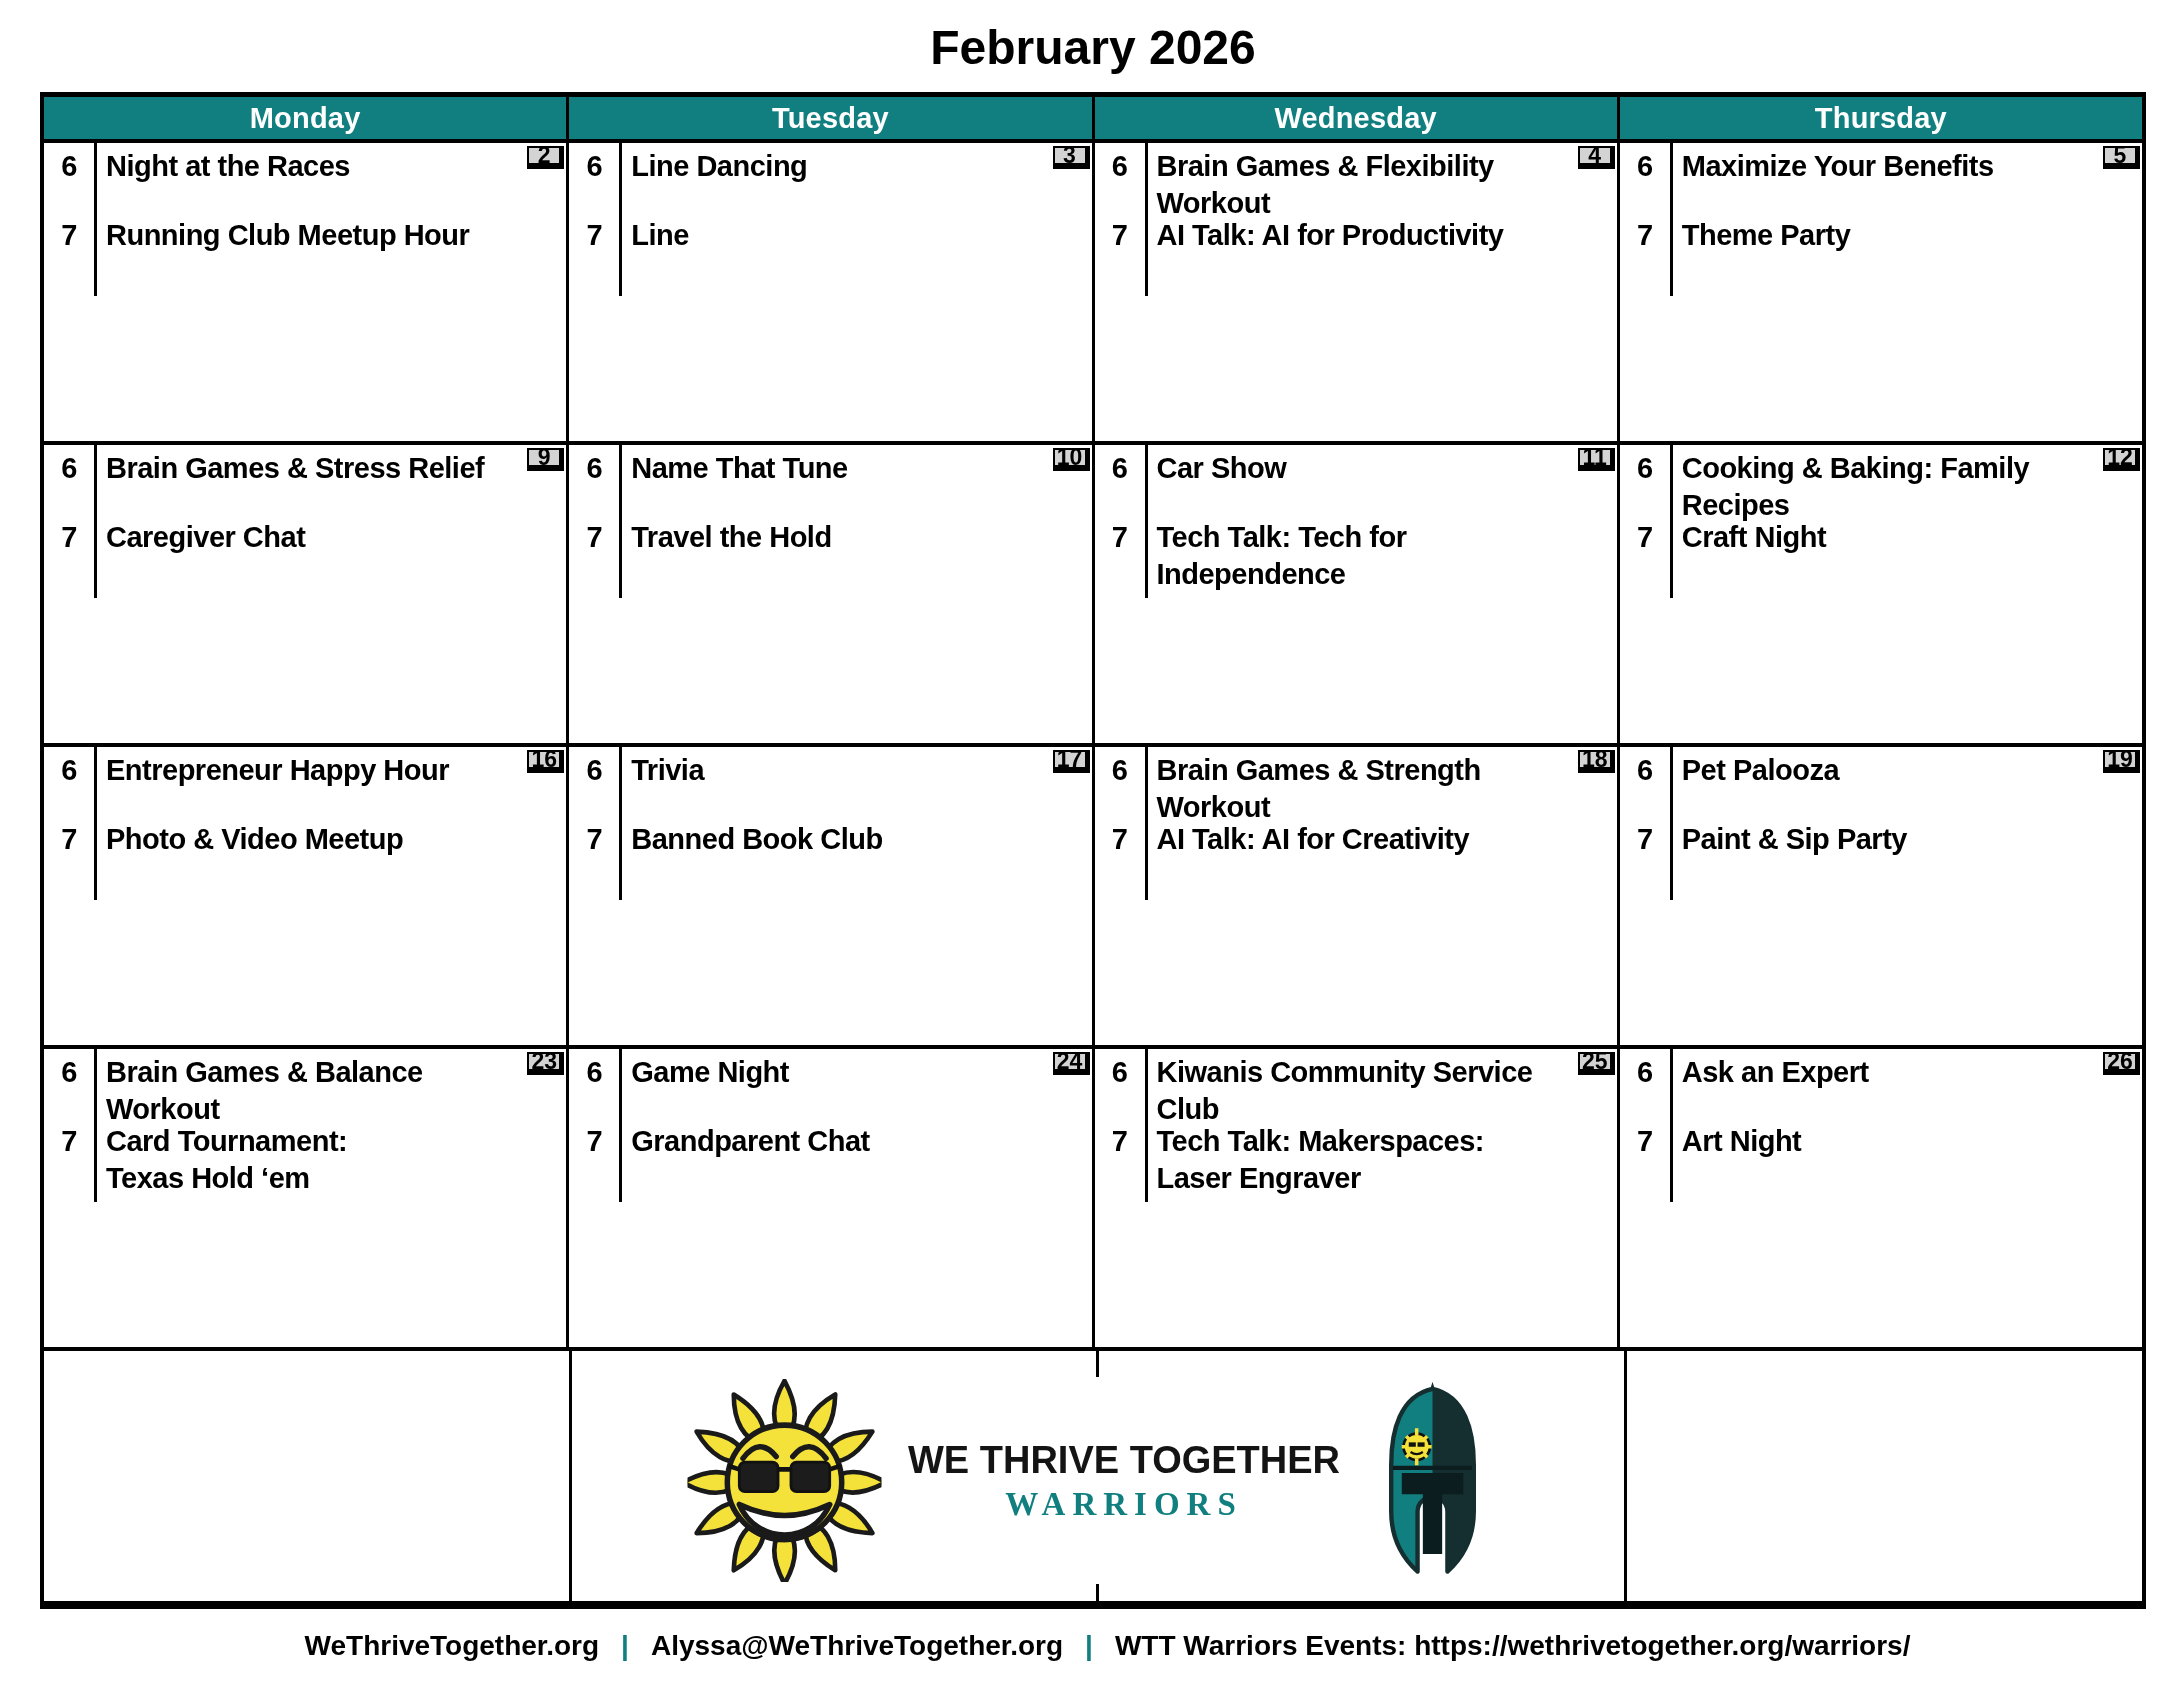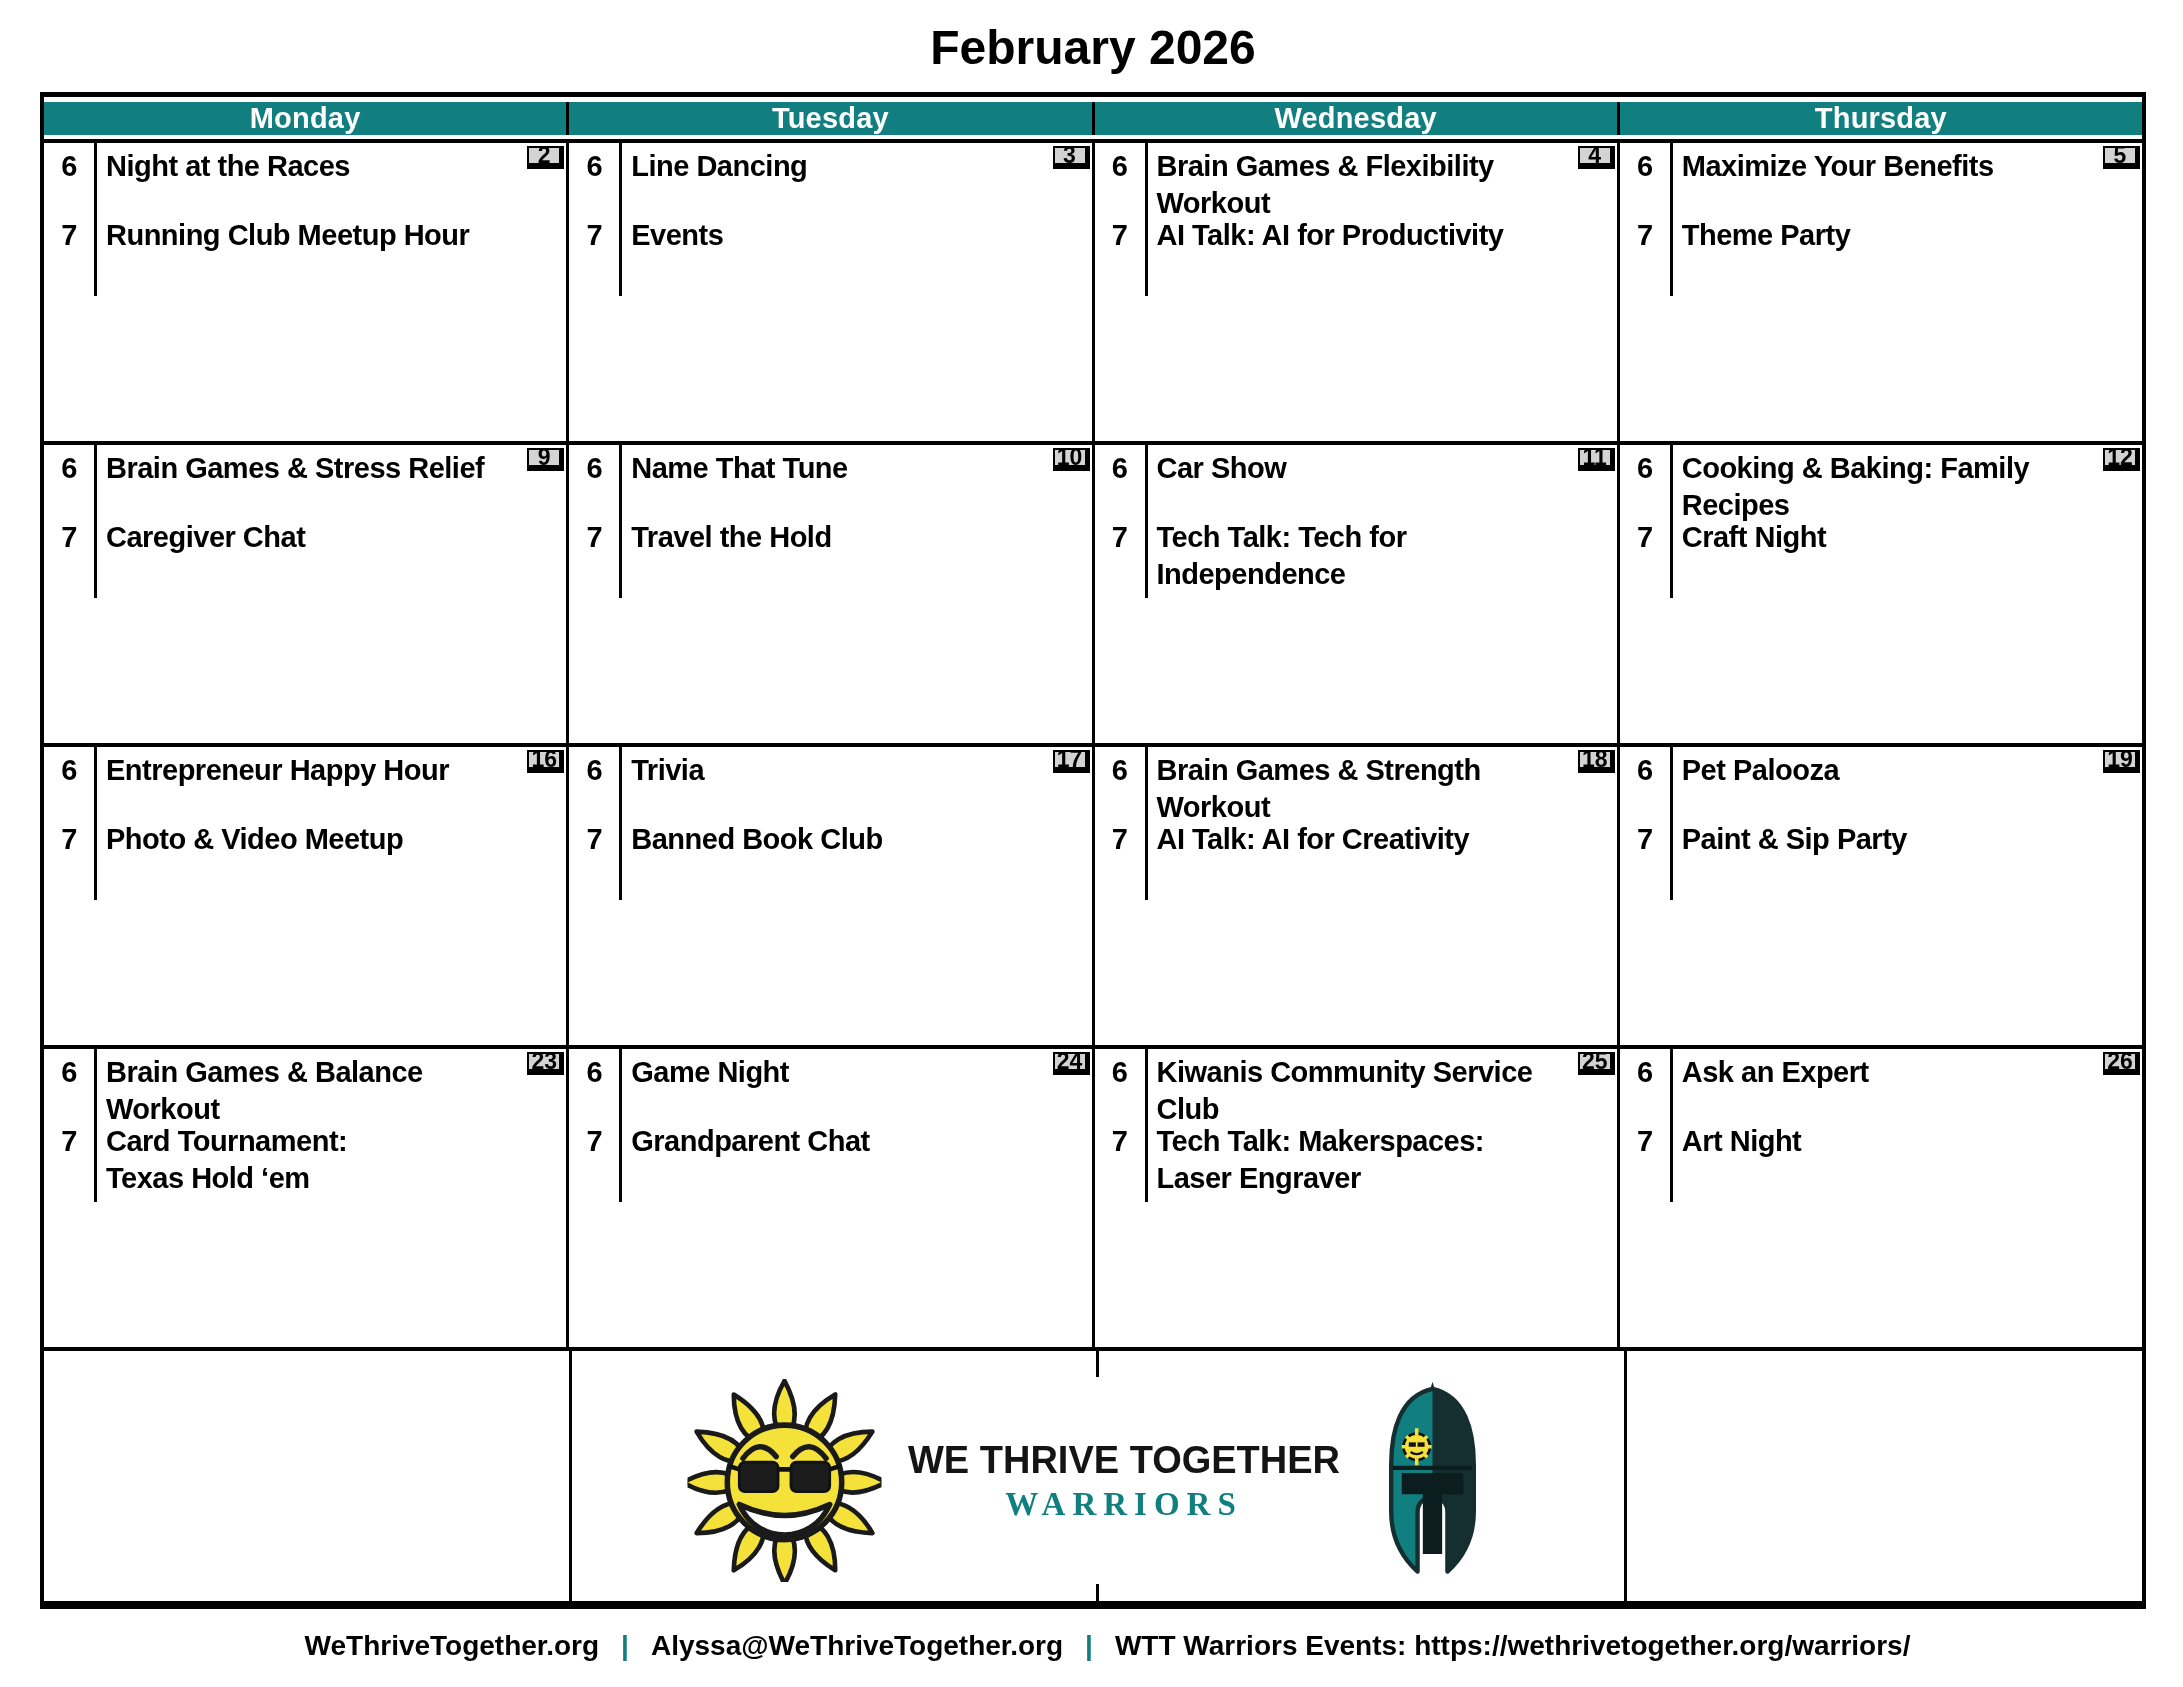--- a/index.html
+++ b/index.html
@@ -18,21 +18,21 @@
   }
   .title{
     position:absolute;top:20px;left:40px;width:2106px;text-align:center;
     font-size:48px;font-weight:bold;letter-spacing:0px;
   }
   .calendar{
     position:absolute;left:40px;top:92px;width:2106px;height:1517px;
     border:4px solid var(--ink);border-top-width:5px;border-bottom-width:8px;
     display:flex;flex-direction:column;background:#fff;
   }
-  .header-row{display:flex;height:42px;flex:0 0 42px;align-items:center;}
+  .header-row{display:flex;height:42px;flex:0 0 42px;}
   .header-cell{
     flex:1;background:var(--teal);color:#fff;display:flex;align-items:center;justify-content:center;
     font-size:29px;font-weight:bold;border-left:3px solid var(--ink);letter-spacing:0.2px;
   }
   .header-cell:first-child{border-left:none;}
   .week-row{display:flex;flex:0 0 302px;border-top:4px solid var(--ink);position:relative;}
   .logo-row{display:flex;flex:1 1 auto;border-top:4px solid var(--ink);position:relative;gap:9px;}
   .cell{flex:1;position:relative;border-left:3px solid var(--ink);background:#fff;}
   .cell:first-child{border-left:none;}
   .cell.has-events::before{
@@ -99,21 +99,21 @@
         </div>
       </div>
       <div class="cell has-events">
         <div class="date-box">3</div>
         <div class="event e0">
           <div class="time">6</div>
           <div class="etitle">Line Dancing</div>
         </div>
         <div class="event e1">
           <div class="time">7</div>
-          <div class="etitle">Events</div>
+          <div class="etitle">Line</div>
         </div>
       </div>
       <div class="cell has-events">
         <div class="date-box">4</div>
         <div class="event e0">
           <div class="time">6</div>
           <div class="etitle">Brain Games &amp; Flexibility
 Workout</div>
         </div>
         <div class="event e1">

